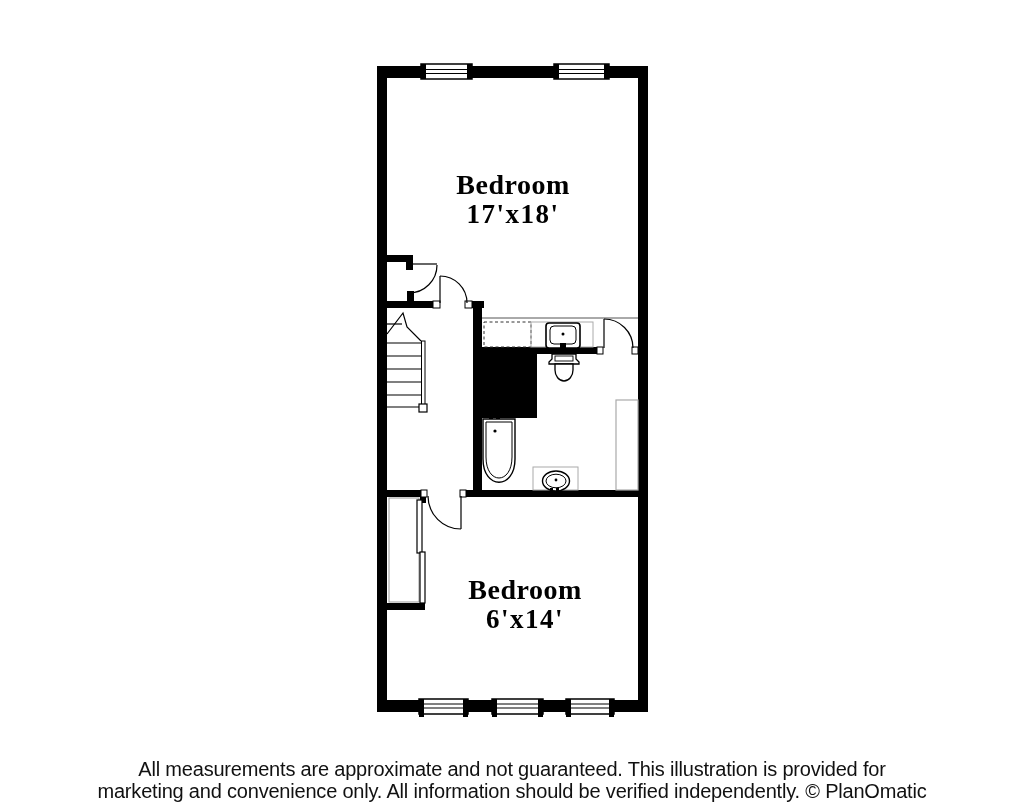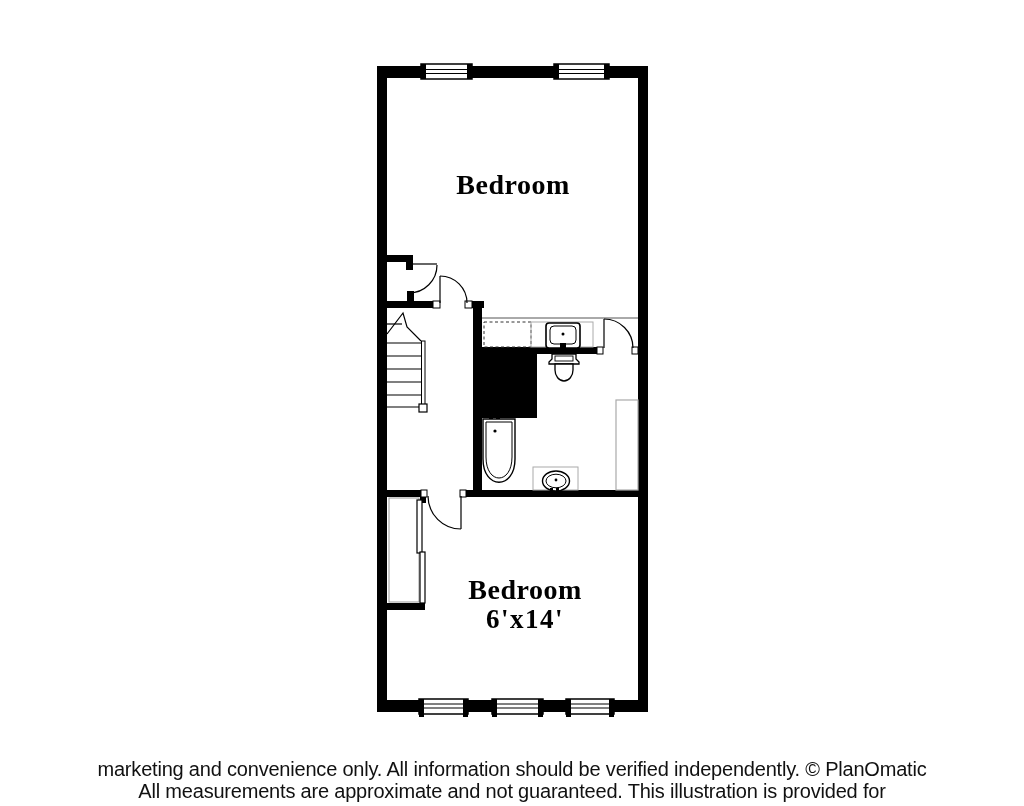--- a/index.html
+++ b/index.html
@@ -195,25 +195,26 @@
         <rect x="566" y="699" width="5" height="15" fill="#000"></rect>
         <rect x="609" y="699" width="5" height="15" fill="#000"></rect>
         <line x1="571" y1="704" x2="609" y2="704" stroke="#000" stroke-width="1"></line>
         <line x1="571" y1="708" x2="609" y2="708" stroke="#000" stroke-width="1"></line>
       </g>
     </g>
   </svg>
 
   <div class="room-label" style="left:378px;top:170px;width:270px;">
     <span class="room-name">Bedroom</span>
+    <span class="room-dims">17'x18'</span>
   </div>
 
   <div class="room-label" style="left:390px;top:575px;width:270px;">
     <span class="room-name">Bedroom</span>
     <span class="room-dims">6'x14'</span>
   </div>
 
   <div class="footer">
+    <span>All measurements are approximate and not guaranteed. This illustration is provided for</span>
     <span>marketing and convenience only. All information should be verified independently. © PlanOmatic</span>
-    <span>All measurements are approximate and not guaranteed. This illustration is provided for</span>
   </div>
 
 </div>
 
 </body></html>

